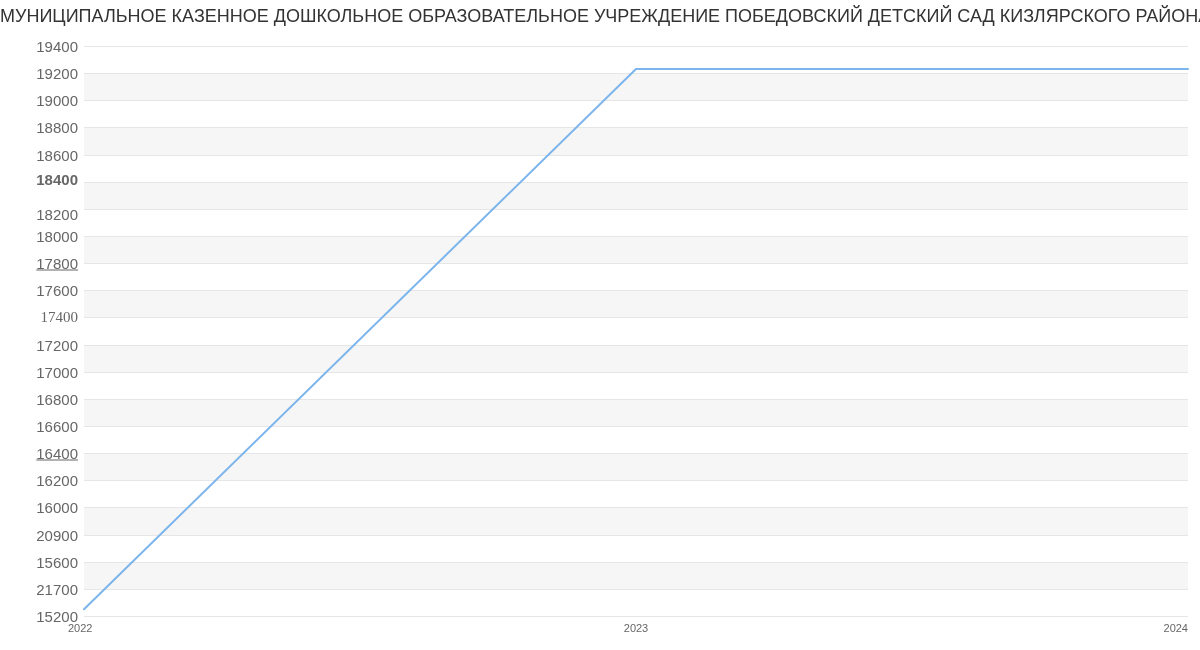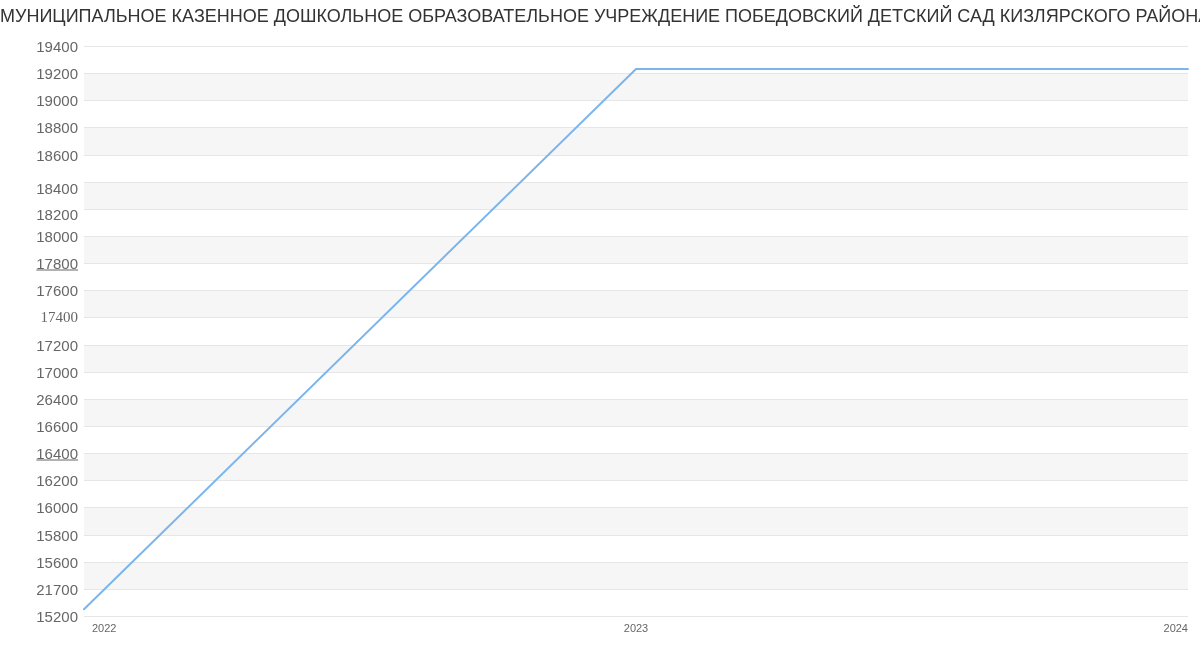--- a/index.html
+++ b/index.html
@@ -125,35 +125,35 @@
       <div class="hgrid" style="top: 27.1429px;"></div>
       <div class="hgrid" style="top: 0px;"></div>
       <svg class="line" viewBox="0 0 1104 570" preserveAspectRatio="none">
       <path id="series-path" d="M0 563.2142857142857 L552 23.071428571428555 L1104 23.071428571428555" stroke="#7cb5ec"></path>
     </svg>
   </div>
 
 <div class="ytick" style="top: 616px;">15200</div>
     <div class="ytick" style="top: 588.857px;">21700</div>
     <div class="ytick" style="top: 561.714px;">15600</div>
-    <div class="ytick" style="top: 534.571px;">15800</div>
+    <div class="ytick" style="top: 534.571px;">20900</div>
     <div class="ytick" style="top: 507.429px;">16000</div>
     <div class="ytick" style="top: 480.286px;">16200</div>
     <div class="ytick" style="top: 453.143px; text-decoration: underline;">16400</div>
     <div class="ytick" style="top: 426px;">16600</div>
-    <div class="ytick" style="top: 398.857px;">26400</div>
+    <div class="ytick" style="top: 398.857px;">16800</div>
     <div class="ytick" style="top: 371.714px;">17000</div>
     <div class="ytick" style="top: 344.571px; text-align: right;">17200</div>
     <div class="ytick" style="top: 317.429px; font-family: Liberation Serif, serif;">17400</div>
     <div class="ytick" style="top: 290.286px;">17600</div>
     <div class="ytick" style="top: 263.143px; text-decoration: underline;">17800</div>
     <div class="ytick" style="top: 236px;">18000</div>
     <div class="ytick" style="top: 214px;">18200</div>
-    <div class="ytick" style="top: 188px;">18400</div>
+    <div class="ytick" style="top: 179px; font-weight: bold;">18400</div>
     <div class="ytick" style="top: 154.571px;">18600</div>
     <div class="ytick" style="top: 127.429px;">18800</div>
     <div class="ytick" style="top: 100.286px;">19000</div>
     <div class="ytick" style="top: 73.1429px;">19200</div>
     <div class="ytick" style="top: 46px;">19400</div>
-    <div class="xtick" style="left: 92px; transform: translateX(0px);">2022</div>
+    <div class="xtick" style="left: 68px; transform: translateX(0px);">2022</div>
     <div class="xtick" style="left: 636px;">2023</div>
     <div class="xtick right-edge" style="left: 1188px;">2024</div>
   </div>
 
 </body></html>

